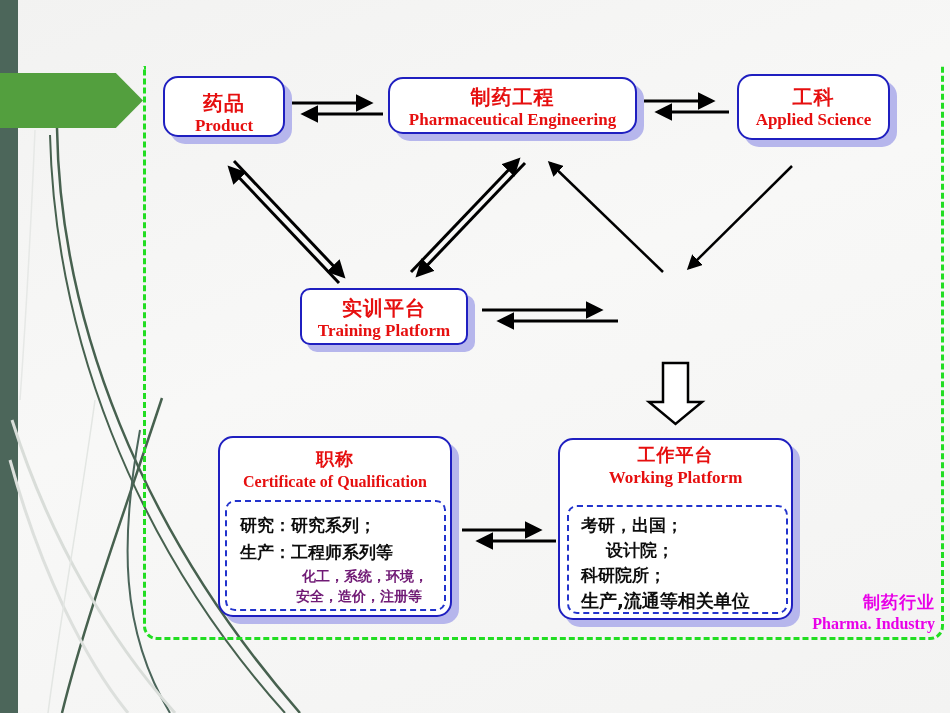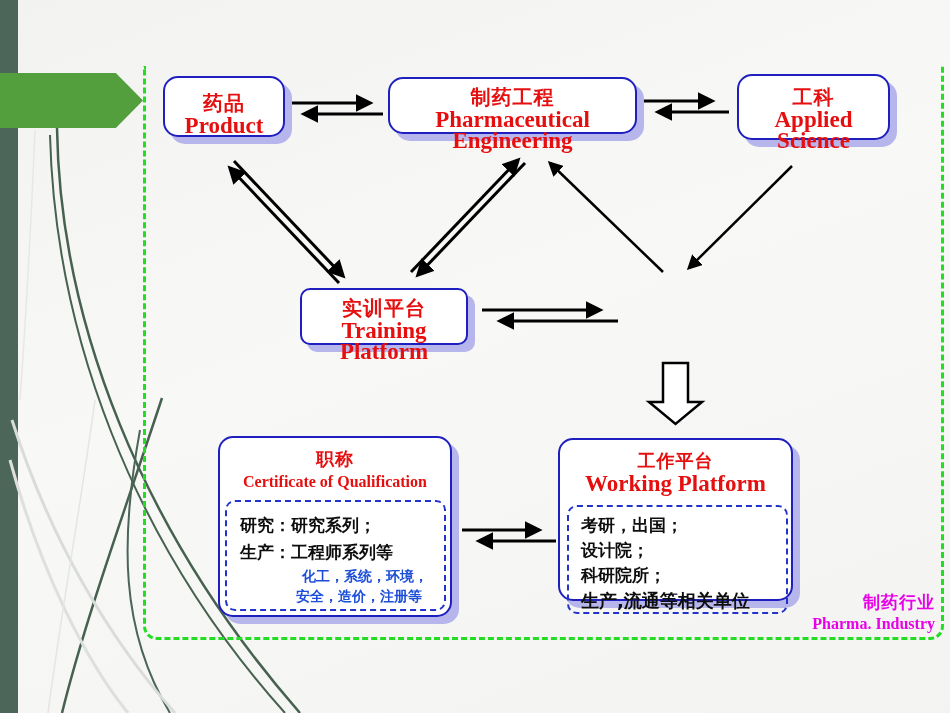--- a/index.html
+++ b/index.html
@@ -20,27 +20,27 @@
     position:absolute;left:143px;top:66px;width:795px;height:571px;
     border-left:3px dashed #22dd22;border-right:3px dashed #22dd22;border-bottom:3px dashed #22dd22;
     border-radius:0 0 14px 14px;
   }
   
   .node{
     position:absolute;background:#fff;border:2.5px solid #1f1fc0;border-radius:15px;
     box-shadow:7px 7px 0 0 #b6b6ec;text-align:center;box-sizing:border-box;
   }
   .node .zh{font-weight:800;color:#e60f0f;font-size:20px;line-height:24px;letter-spacing:1px;}
-  .node .en{font-family:"Liberation Serif","DejaVu Serif",serif;font-weight:700;color:#e60f0f;font-size:23px;line-height:21px;}
+  .node .en{font-family:"Liberation Serif","DejaVu Serif",serif;font-weight:700;color:#e60f0f;font-size:17px;line-height:21px;}
   .inner-dashed{
     position:absolute;border:2px dashed #2233cc;border-radius:10px;box-sizing:border-box;
     text-align:left;color:#0d0d0d;
   }
   .black-line{font-weight:700;color:#0d0d0d;font-size:17px;line-height:27px;white-space:nowrap;}
-  .sub-line{font-weight:700;color:#1d4ed8;font-size:14px;line-height:20px;text-align:right;white-space:nowrap;}
+  .sub-line{font-weight:700;color:#701a75;font-size:14px;line-height:20px;text-align:right;white-space:nowrap;}
   .industry{position:absolute;text-align:right;}
   .industry .zh{color:#e800e8;font-weight:800;font-size:17px;line-height:22px;letter-spacing:1px;}
   .industry .en{color:#e800e8;font-family:"Liberation Serif","DejaVu Serif",serif;font-weight:700;font-size:16px;line-height:21px;}
   .arrows{position:absolute;left:0;top:0;pointer-events:none;}
 </style>
 </head>
 <body>
 
 <div class="slide">
 
@@ -134,26 +134,26 @@
     <div class="zh" style="font-size:18px;">职称</div>
     <div class="en" style="font-size:16px;">Certificate of Qualification</div>
     <div class="inner-dashed" style="left:5px;top:62px;width:221px;height:111px;padding:10px 0 0 13px;">
       <div class="black-line">研究：研究系列；</div>
       <div class="black-line">生产：工程师系列等</div>
       <div class="sub-line" style="padding-right:16px;">化工，系统，环境，</div>
       <div class="sub-line" style="padding-right:22px;">安全，造价，注册等</div>
     </div>
   </div>
 
-  <div class="node" style="left:558px;top:438px;width:235px;height:163px;padding-top:9px;">
+  <div class="node" style="left:558px;top:438px;width:235px;height:182px;padding-top:3px;">
     <div class="zh" style="font-size:18px;">工作平台</div>
     <div class="en">Working Platform</div>
     <div class="inner-dashed" style="left:7px;top:65px;width:221px;height:109px;padding:6px 0 0 12px;">
       <div class="black-line" style="line-height:25px;">考研，出国；</div>
-      <div class="black-line" style="line-height:25px;">设计院；</div>
+      <div class="black-line" style="line-height:25px;margin-left:25px;">设计院；</div>
       <div class="black-line" style="line-height:25px;">科研院所；</div>
       <div class="black-line" style="line-height:25px;font-size:18px;">生产,流通等相关单位</div>
     </div>
   </div>
 
   <div class="industry" style="right:15px;top:591px;width:160px;">
     <div class="zh">制药行业</div>
     <div class="en">Pharma. Industry</div>
   </div>
 

